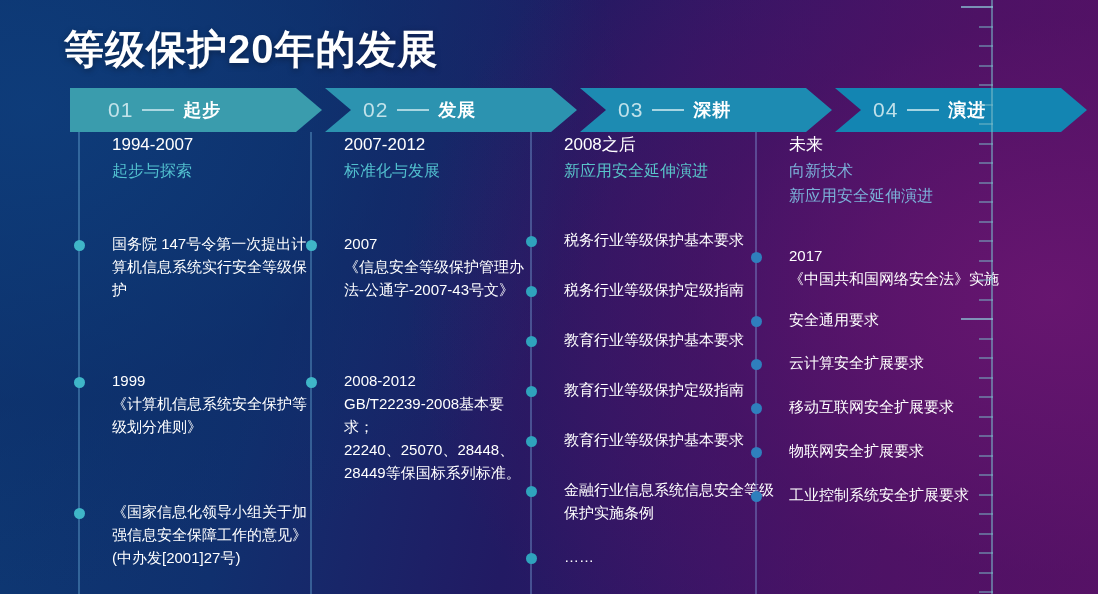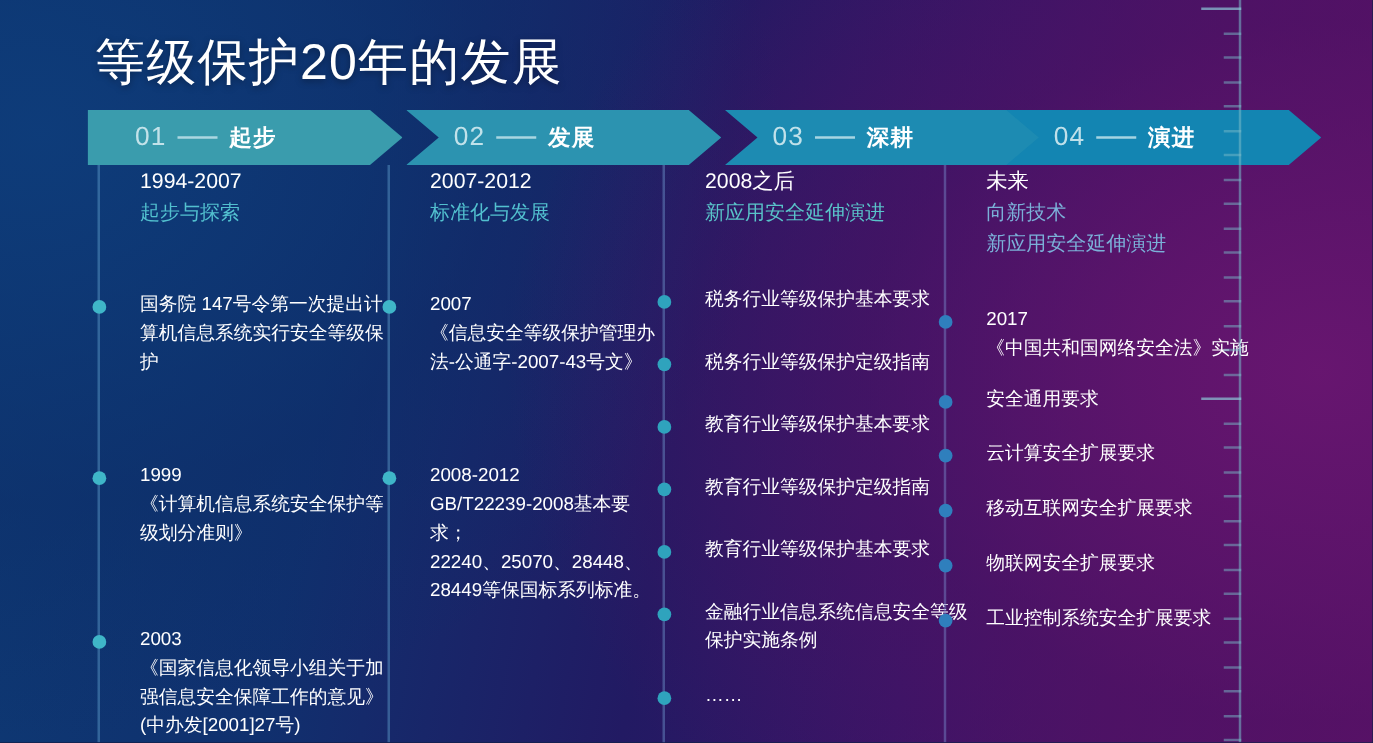--- a/index.html
+++ b/index.html
@@ -11,22 +11,22 @@
   #slide{
     position:relative;width:1098px;height:594px;overflow:hidden;
     background:
       radial-gradient(ellipse 900px 700px at 96% 50%, rgba(104,22,112,0.95) 0%, rgba(80,18,100,0.55) 40%, rgba(40,20,86,0) 72%),
       radial-gradient(ellipse 760px 620px at 3% 18%, rgba(14,60,122,0.95) 0%, rgba(13,46,105,0.5) 48%, rgba(13,40,96,0) 78%),
       linear-gradient(100deg, #0d3a74 0%, #10306e 26%, #221a63 50%, #371567 68%, #4b1266 82%, #5d1168 100%);
   }
 
   
   .title{
-    position:absolute;left:76px;top:22px;
-    font-size:40px;font-weight:normal;color:#ffffff;
+    position:absolute;left:64px;top:22px;
+    font-size:40px;font-weight:bold;color:#ffffff;
     letter-spacing:1px;
     text-shadow:0 2px 6px rgba(0,0,0,.35);
     white-space:nowrap;
   }
 
   
   .banner{position:absolute;left:70px;top:88px;width:926px;height:36px;}
   .chev{
     position:absolute;top:0;height:44px;
     display:flex;align-items:center;
@@ -42,21 +42,21 @@
     margin:0 9px;opacity:.85;
   }
   .chev .lab{font-size:18px;font-weight:bold;color:#ffffff;letter-spacing:1px;}
 
   .c1{left:0px;   width:252px; background:#3a9cad;
       clip-path:polygon(0 0,226px 0,252px 50%,226px 100%,0 100%);}
   .c2{left:255px; width:252px; background:#2c93b0;
       clip-path:polygon(0 0,226px 0,252px 50%,226px 100%,0 100%,26px 50%);}
   .c3{left:510px; width:252px; background:#1d8bb2;
       clip-path:polygon(0 0,226px 0,252px 50%,226px 100%,0 100%,26px 50%);}
-  .c4{left:735px; width:252px; background:#1385b2;
+  .c4{left:765px; width:252px; background:#1385b2;
       clip-path:polygon(0 0,226px 0,252px 50%,226px 100%,0 100%,26px 50%);}
 
   
   .col{position:absolute;top:132px;}
   .axis{position:absolute;top:0;width:2px;height:462px;background:rgba(120,170,210,.38);}
   .dot{
     position:absolute;width:11px;height:11px;border-radius:50%;
     margin-left:-4.5px;
   }
 
@@ -140,21 +140,20 @@
     </div>
     <div class="items" style="top: 100px;">
         <div class="item" style="top: 0px; width: 196px;">
           <div class="t">国务院  147号令第一次提出计算机信息系统实行安全等级保护</div>
         </div>
         <div class="item" style="top: 137px; width: 196px;">
           <div class="y">1999</div>
           <div class="t">《计算机信息系统安全保护等级划分准则》</div>
         </div>
         <div class="item" style="top: 268px; width: 196px;">
-          <div class="y">2003</div>
           <div class="t">《国家信息化领导小组关于加强信息安全保障工作的意见》(中办发[2001]27号)</div>
         </div>
       </div>
   <div class="dot" style="top: 108px;"></div>
       <div class="dot" style="top: 245px;"></div>
       <div class="dot" style="top: 376px;"></div>
     </div>
 
   <div class="col" id="col2">
     <div class="axis" style="height: 462px;"></div>

